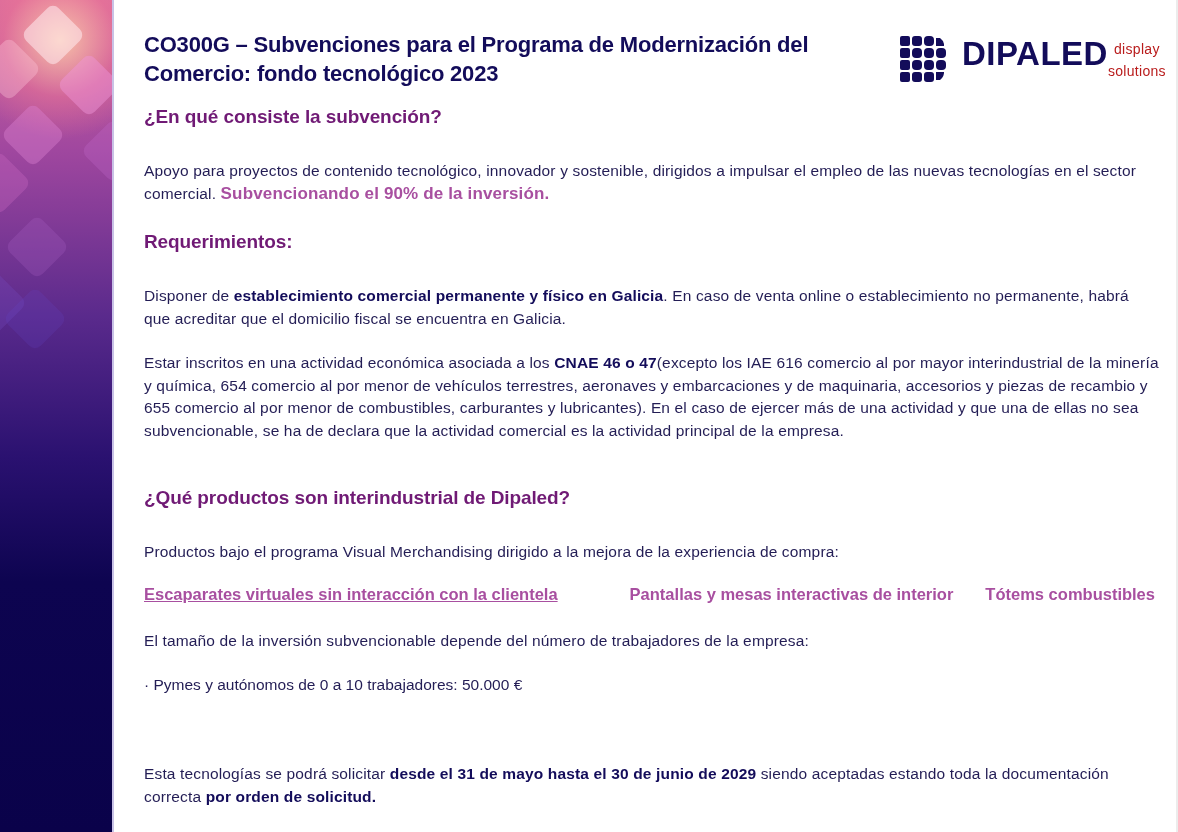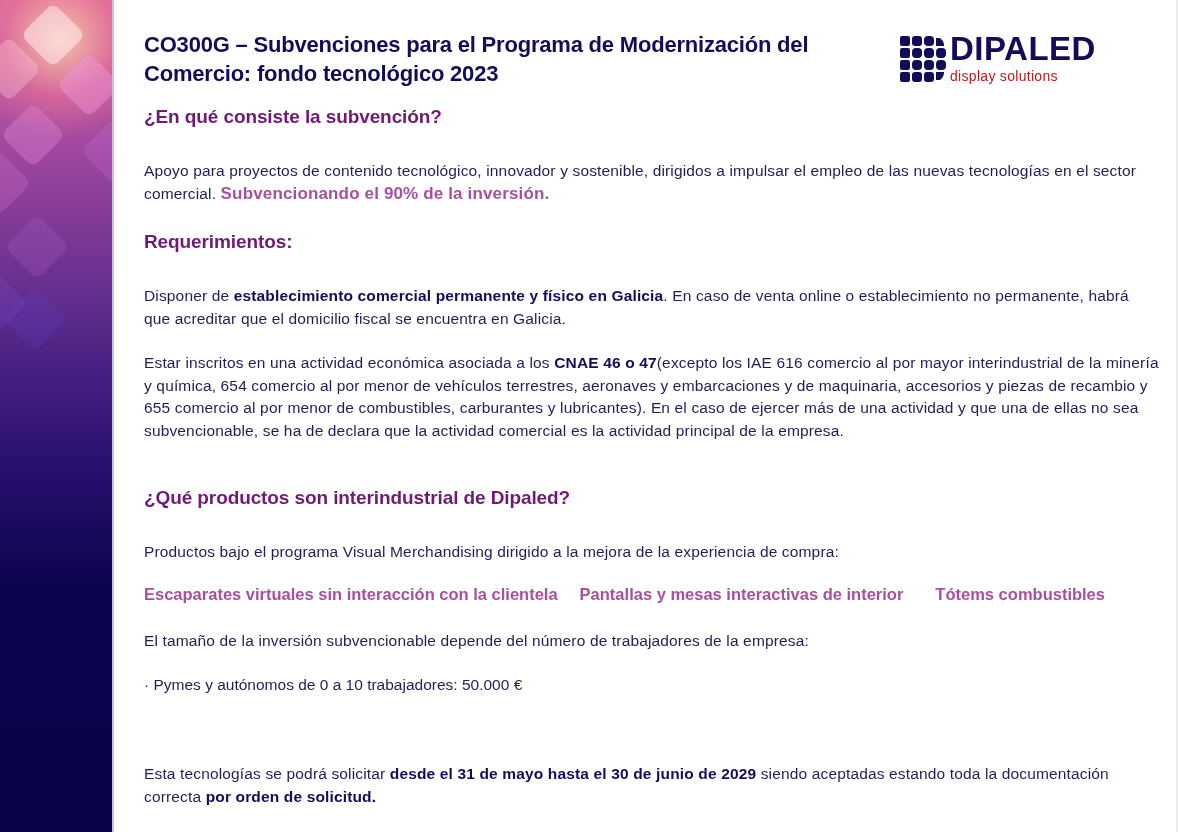--- a/index.html
+++ b/index.html
@@ -24,32 +24,32 @@
     .right-border { position: absolute; right: 0; top: 0; width: 2px; height: 832px; background: #ececec; }
 
     .title {
       position: absolute; left: 144px; top: 30px; width: 700px;
       font-size: 22px; font-weight: 700; line-height: 29px; color: #130c5a;
       letter-spacing: -0.2px;
     }
 
     .logo { position: absolute; left: 898px; top: 30px; width: 230px; height: 60px; display: flex; align-items: center; }
     .logo-mark { width: 52px; height: 52px; position: relative; }
-    .logo-text { display: flex; flex-direction: column; }
+    .logo-text { margin-left: 12px; display: flex; flex-direction: row; text-align: center; }
     .logo-name { font-size: 33px; font-weight: 700; color: #130c5a; line-height: 32px; letter-spacing: 0.5px; }
     .logo-tag { font-size: 14px; color: #b91c1c; line-height: 22px; letter-spacing: 0.3px; }
 
     .h2 { position: absolute; left: 144px; font-size: 19px; font-weight: 700; color: #701a75; letter-spacing: -0.1px; }
     .p { position: absolute; left: 144px; width: 1015px; font-size: 15.5px; line-height: 22.5px; color: #231d55; letter-spacing: 0.15px; }
     .p b { font-weight: 700; color: #130c5a; }
     .hl { font-weight: 700; color: #a84fa0; font-size: 17px; }
 
     .products { position: absolute; left: 144px; top: 585px; width: 1015px; display: flex; font-size: 16.5px; font-weight: 700; color: #a84fa0; }
     .products span { white-space: nowrap; }
-    .prod-1 { margin-right: 22px; }
+    .prod-1 { margin-right: 72px; text-decoration: underline; }
     .prod-2 { margin-right: 32px; }
 
     .list { position: absolute; left: 144px; top: 674px; font-size: 15.5px; line-height: 22.5px; color: #231d55; }
   </style>
 </head>
 <body>
 
 <div class="side-banner">
   <div class="glow"></div>
   <div class="tile" style="left:30px;top:12px;background:rgba(255,235,240,0.55);"></div>

